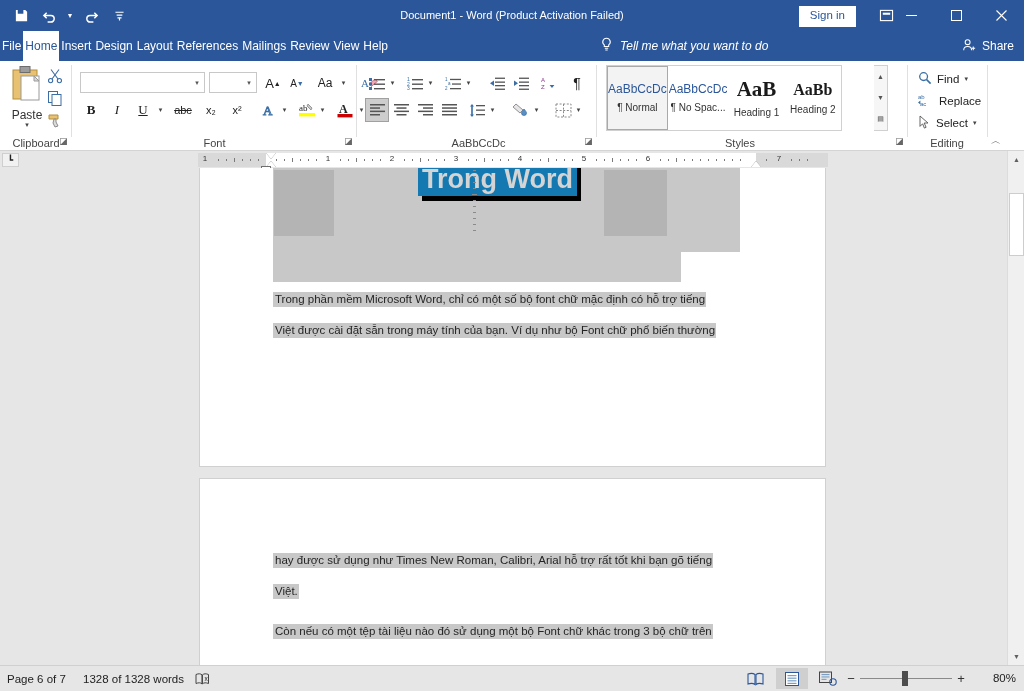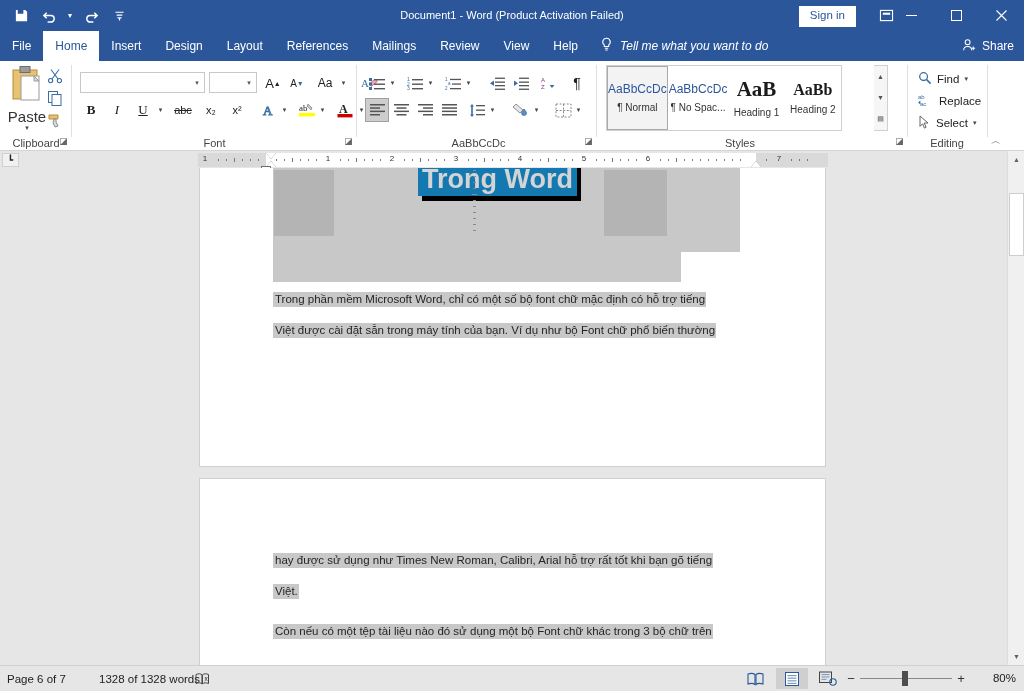--- a/index.html
+++ b/index.html
@@ -45,21 +45,21 @@
   .wc { width: 45px; height: 31px; display: flex; align-items: center;
         justify-content: center; cursor: pointer; }
 
   
   .tabstrip {
     position: absolute; left: 0; top: 31px; width: 1024px; height: 30px;
     background: #2b579a;
   }
   .tabs { position: absolute; left: 0; top: 0; display: flex; height: 30px; align-items: stretch; }
   .tab {
-    padding: 0 12px; height: 30px; line-height: 30px; font-size: 12px;
+    padding: 0 2px; height: 30px; line-height: 30px; font-size: 12px;
     color: #fff; cursor: pointer; white-space: nowrap;
   }
   .tab.active { background: #fff; color: #2b579a; }
   .tellme {
     position: absolute; left: 600px; top: 0; height: 30px;
     display: flex; align-items: center; gap: 7px; font-size: 12px; color: #fff;
     cursor: pointer; font-style: italic;
   }
   .share {
     position: absolute; right: 10px; top: 0; height: 30px; display: flex;
@@ -80,21 +80,21 @@
   .dialog-launcher {
     position: absolute; bottom: 3px; right: 2px; width: 13px; height: 13px;
     cursor: pointer; color: #666; font-size: 9px; line-height: 13px; text-align: center;
   }
 
   
   .paste-big {
     position: absolute; left: 6px; top: 4px; width: 42px; height: 68px;
     display: flex; flex-direction: column; align-items: center; cursor: pointer;
   }
-  .paste-lbl { font-size: 15px; color: #333; margin-top: 1px; }
+  .paste-lbl { font-size: 12px; color: #333; margin-top: 1px; }
   .paste-caret { font-size: 7px; color: #444; margin-top: -1px; }
   .clip-small { position: absolute; width: 22px; height: 21px; display: flex;
                 align-items: center; justify-content: center; cursor: pointer; }
 
   
   .combo {
     position: absolute; background: #fff; border: 1px solid #c8c8c8;
     height: 21px; display: flex; align-items: center; cursor: text;
   }
   .combo .val { flex: 1; font-size: 11px; padding-left: 4px; color: #111;
@@ -776,21 +776,21 @@
   </div>
 
   <div class="vscroll">
     <div class="vs-arrow" style="top:0;">▲</div>
     <div class="vs-thumb"></div>
     <div class="vs-arrow" style="bottom:0;">▼</div>
   </div>
 
   <div class="statusbar">
     <div class="st" style="left:2px;">Page 6 of 7</div>
-    <div class="st" style="left:78px;margin-left:16px;">1328 of 1328 words</div>
+    <div class="st" style="left:78px;">1328 of 1328 words</div>
     <div class="st" style="left:190px;">
       <svg width="16" height="14" viewBox="0 0 16 14">
           <path d="M1 2.5c2.5-1 4.5-1 6 .4v9c-1.5-1.4-3.5-1.4-6-.4z" fill="none" stroke="#444" stroke-width="1"></path>
           <path d="M7.4 2.9C9 1.5 11 1.5 13.5 2.5v9c-2.5-1-4.5-1-6.1.4z" fill="none" stroke="#444" stroke-width="1"></path>
           <text x="9.5" y="9" font-size="6.5" fill="#222" font-family="Liberation Sans, sans-serif">x</text>
         </svg>
     </div>
 
     <div class="viewbtn" style="left:740px;">
       <svg width="18" height="14" viewBox="0 0 18 14">

